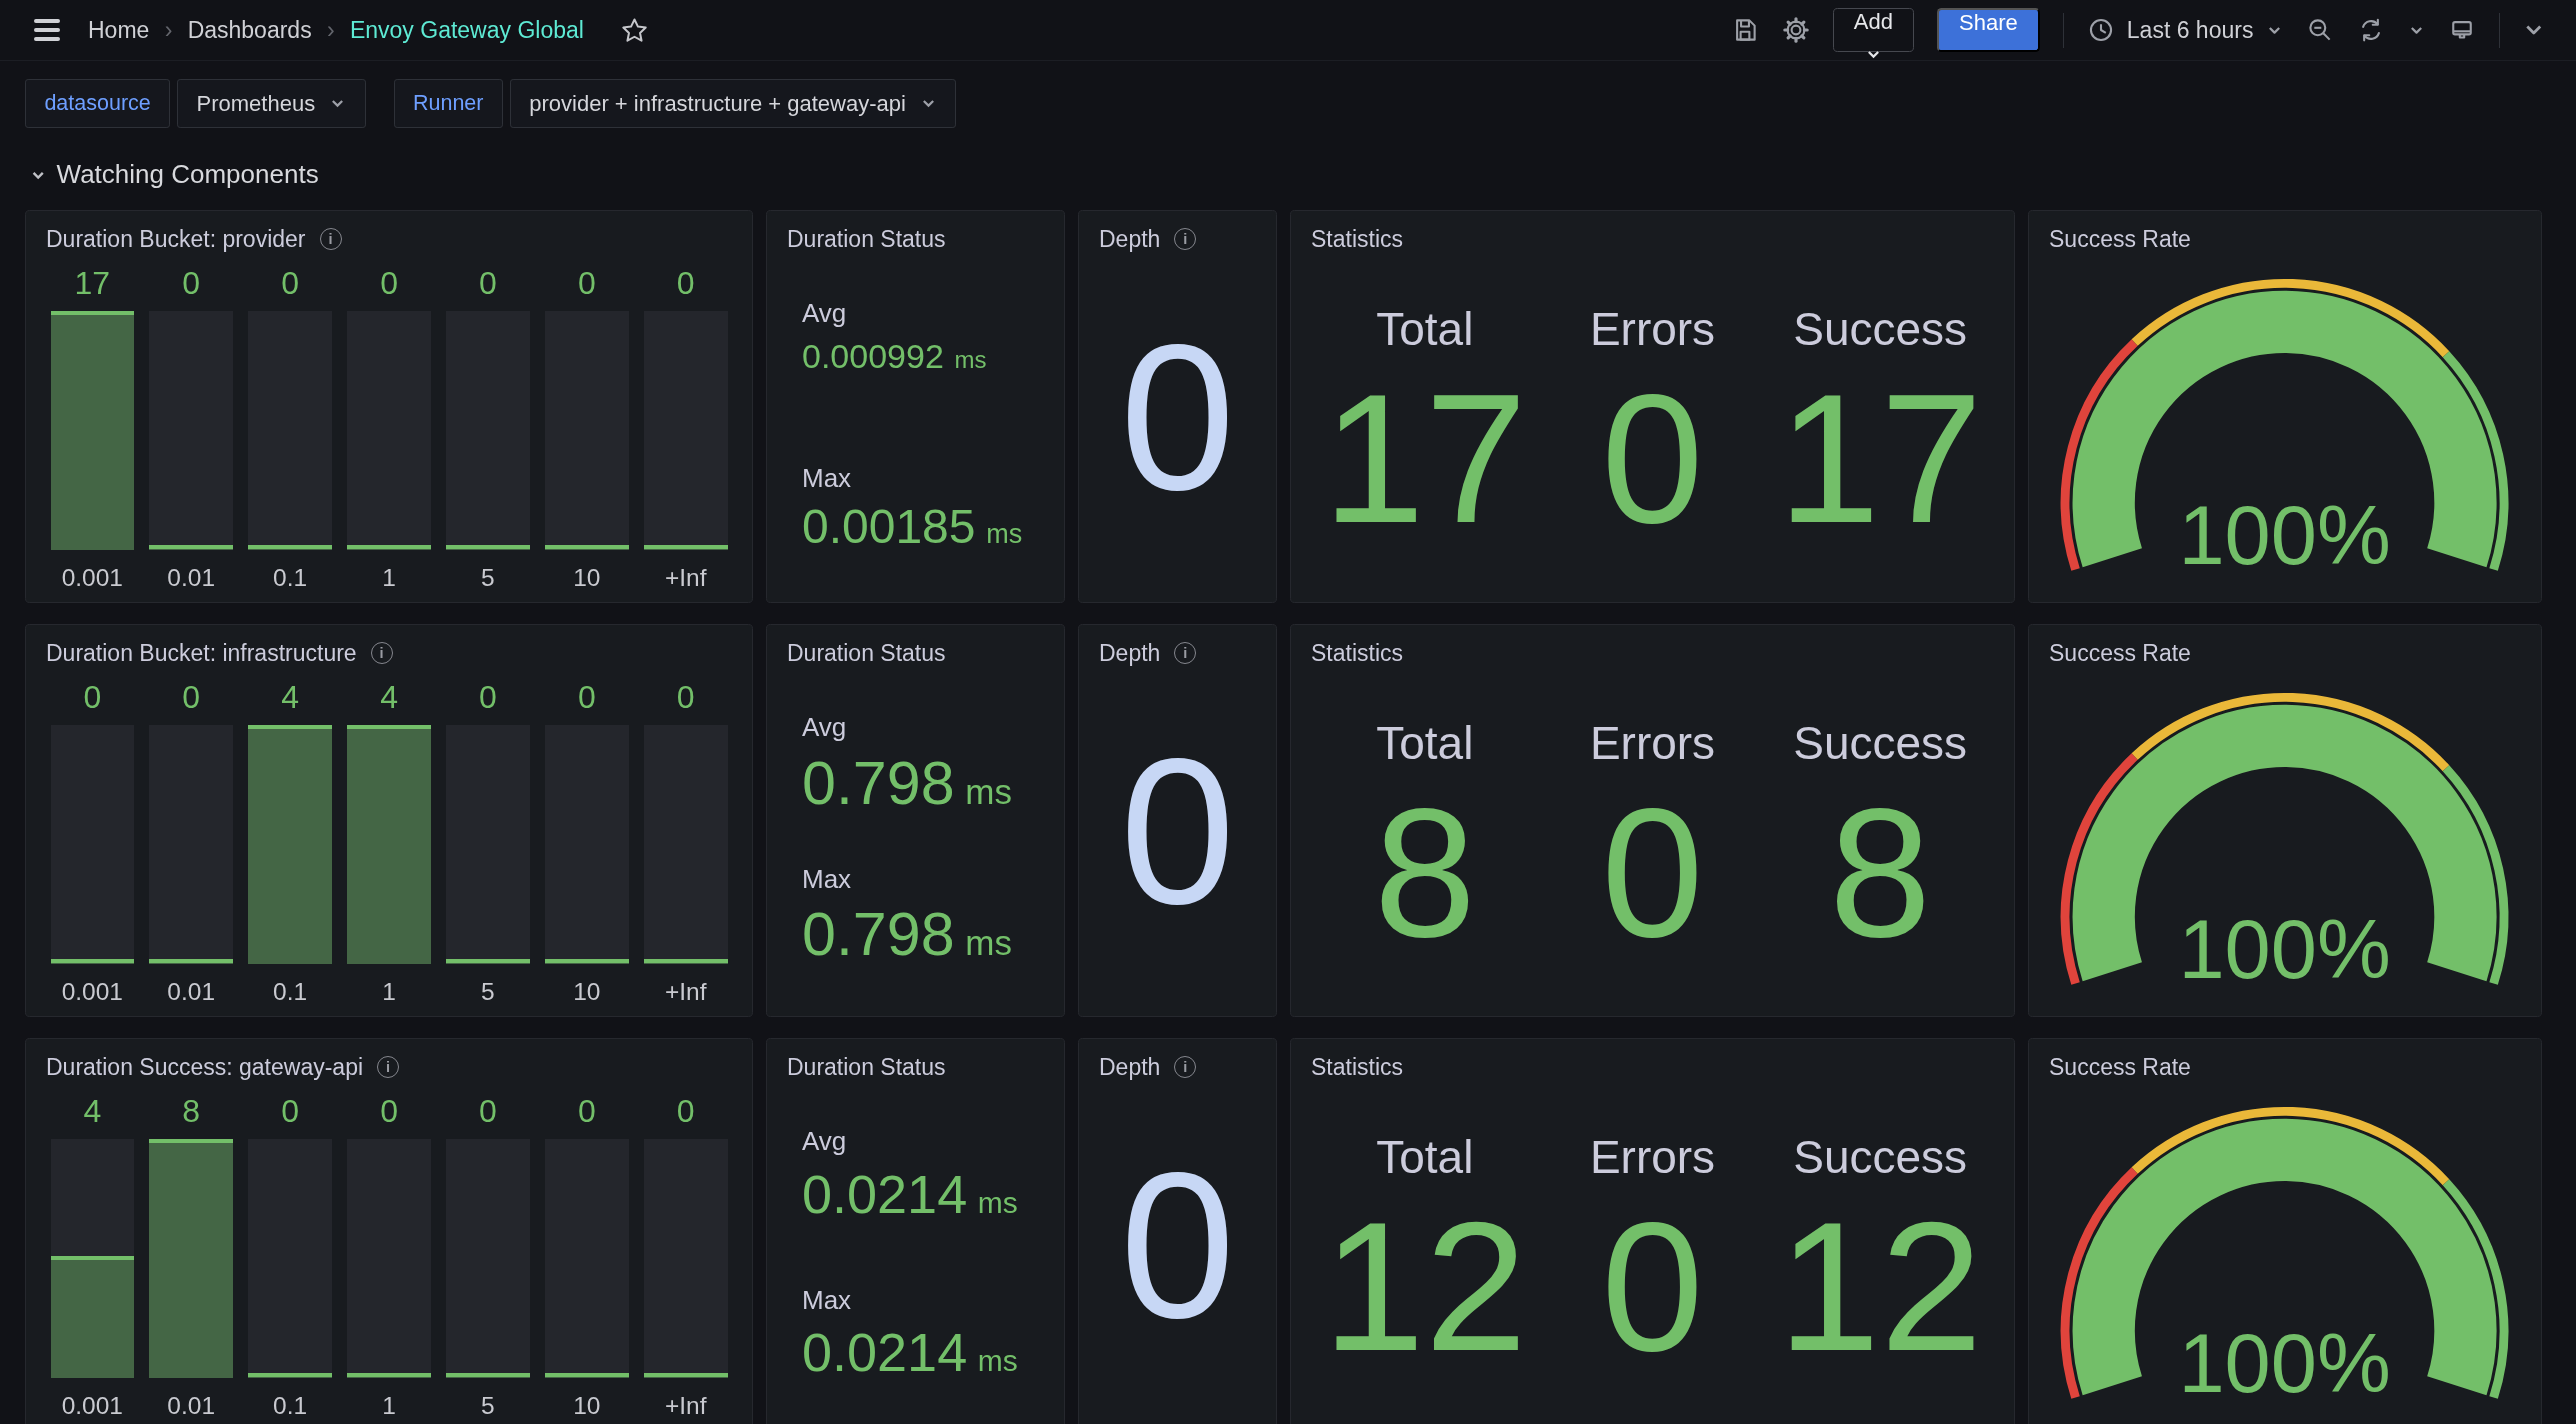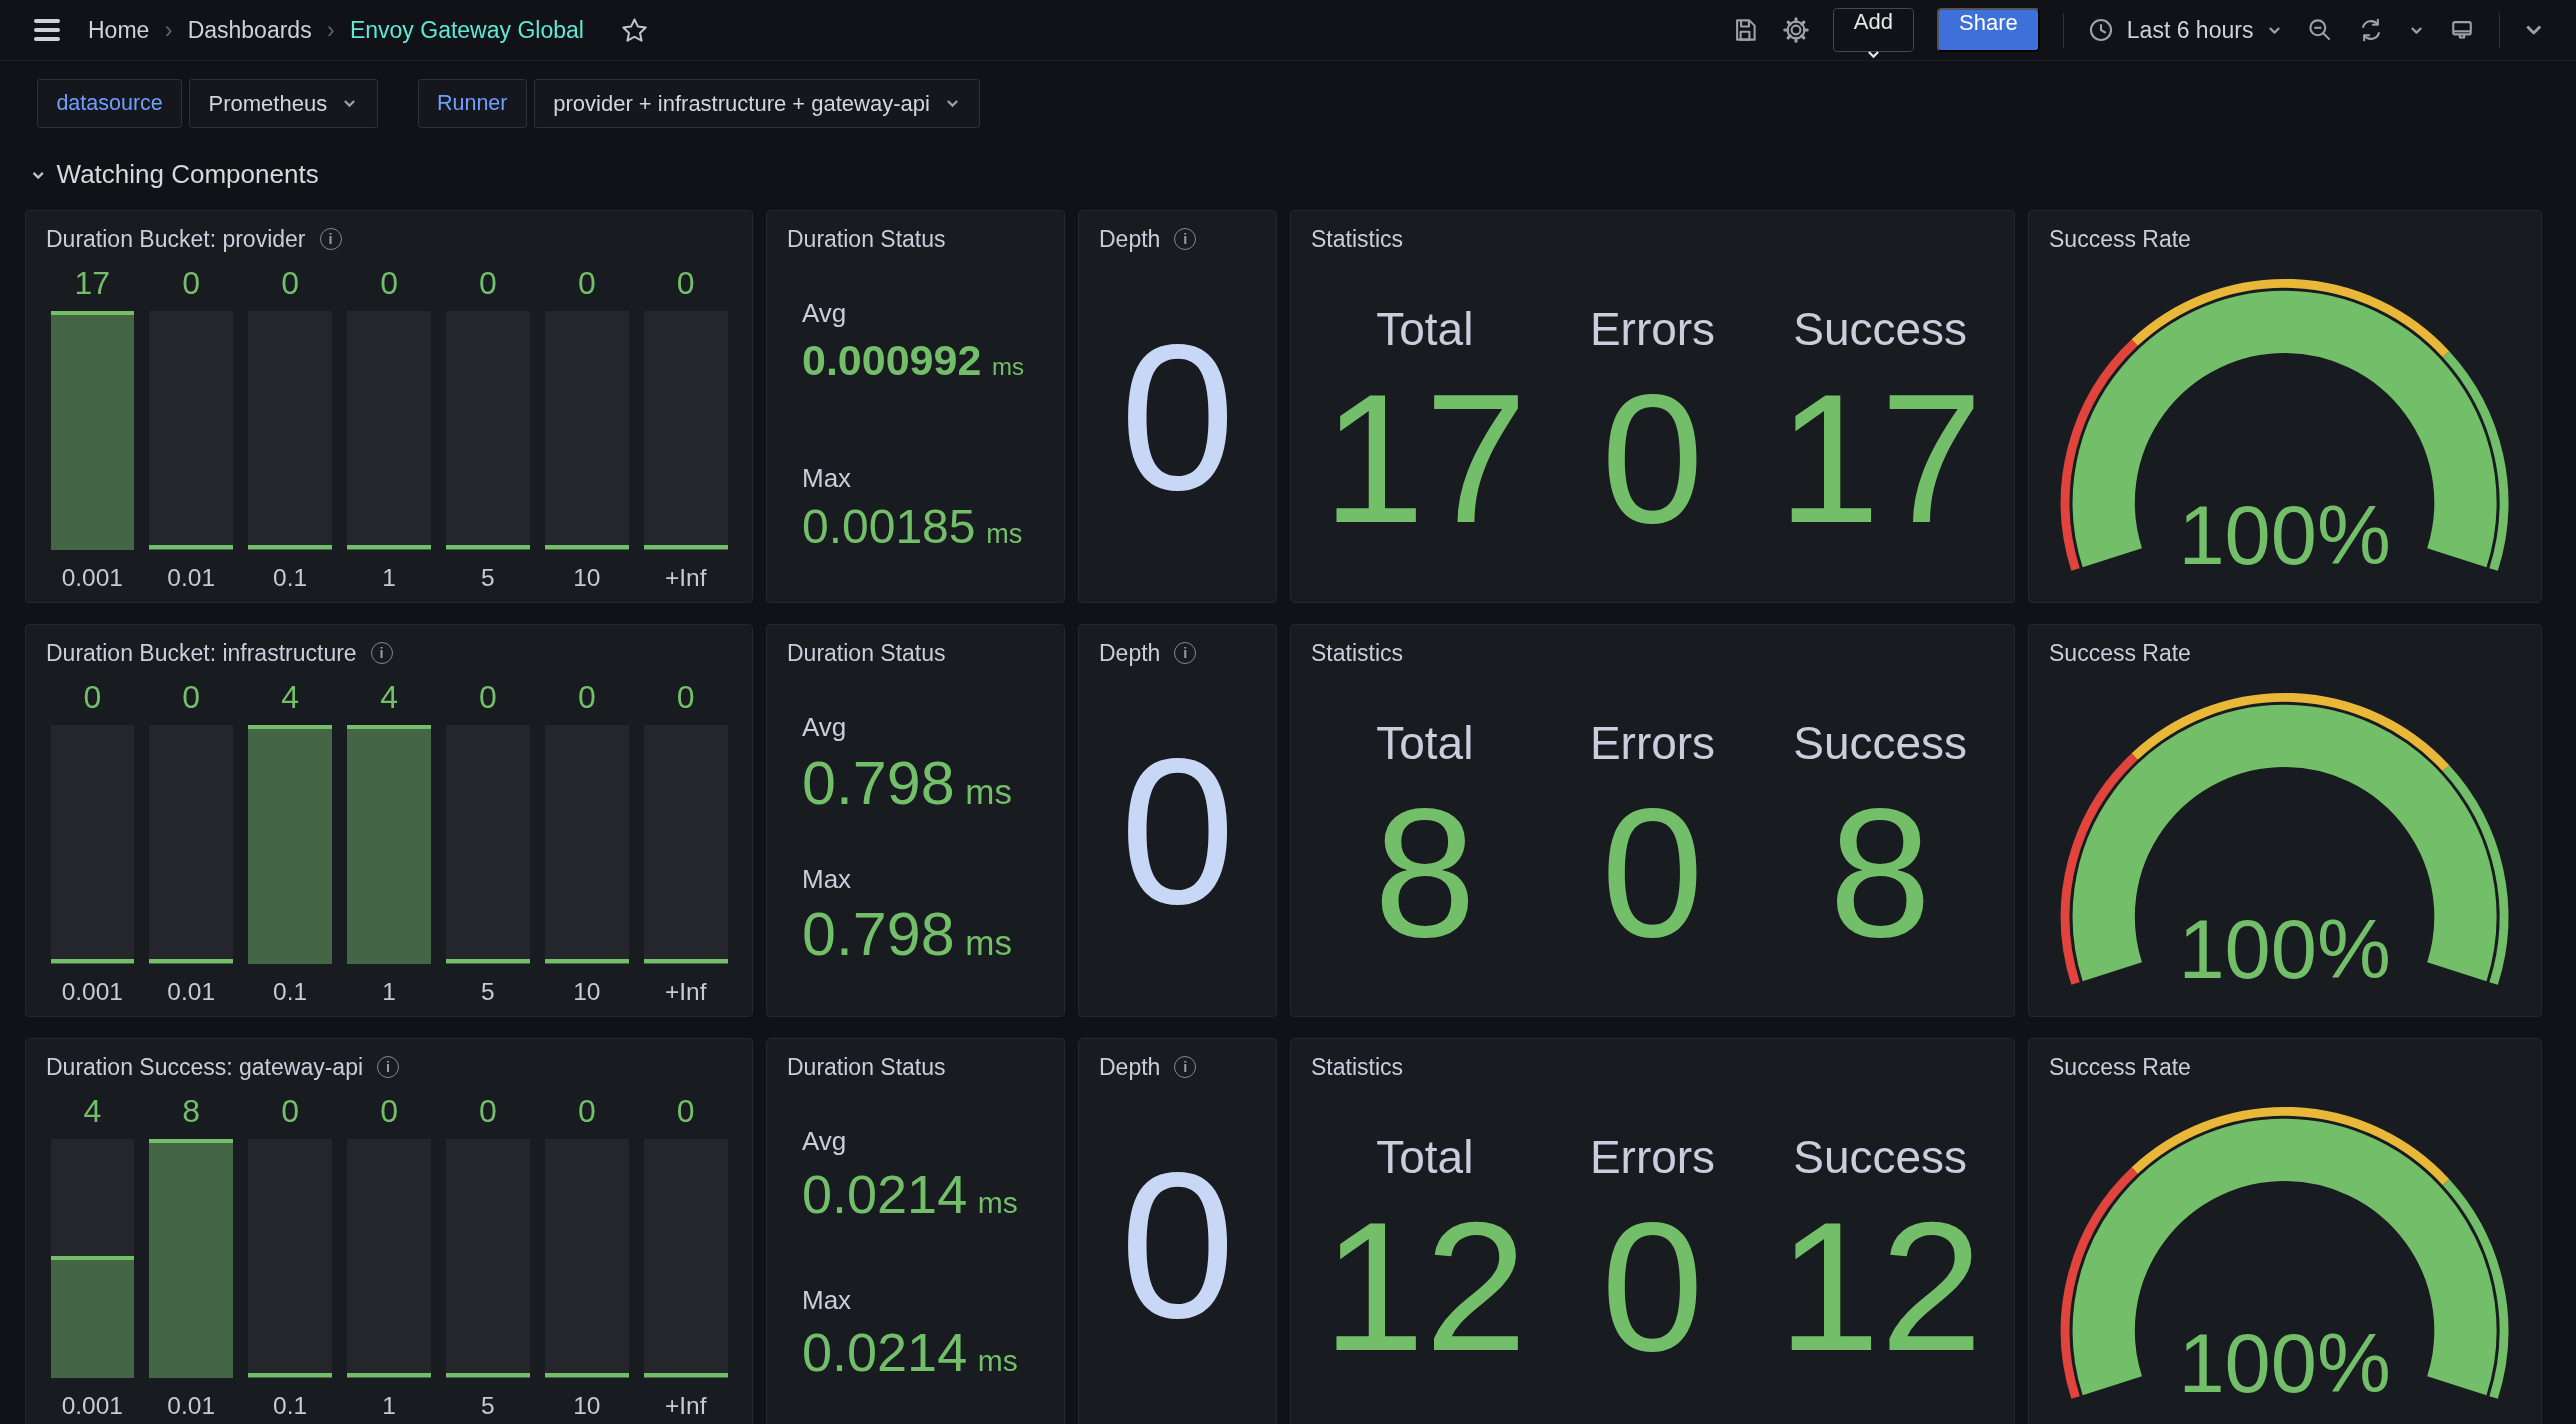--- a/index.html
+++ b/index.html
@@ -34,21 +34,21 @@
   .btn { height:44px; border-radius:4.6px; display:flex; align-items:center; gap:10.7px;
          font-size:22px; font-weight:500; padding:0 20px; cursor:pointer; white-space:nowrap;flex-direction:column; }
   .btn.outline { border:0.8px solid #46484f; color:#e6e7ea; background:transparent; }
   .btn.primary { background:#3D71D9; color:#ffffff; }
   .divider { width:0.8px; height:35px; background:#2e3138; }
   .time-btn { display:flex; align-items:center; gap:12.3px; color:#d0d1d6; font-size:23px; cursor:pointer; }
   .caret svg { stroke:currentColor; fill:none; stroke-width:2.6; }
 
   
   .filters { display:flex; gap:28px; padding:18.4px 0 0 25px; }
-  .var-pair { display:flex; gap:7px;margin-left:12px; }
+  .var-pair { display:flex; gap:7px; }
   .var-box { height:49px; display:flex; align-items:center; padding:0 18.4px;
              background:#15171d; border:0.8px solid #2e3138; border-radius:3.1px; }
   .var-box.label { color:#6E9FFF; font-size:21.5px; cursor:default; }
   .var-box.value { color:#d5d6db; font-size:22px; gap:14px; cursor:pointer; }
   .var-box.value .caret { color:#9da0a8; }
 
   
   .section-header { display:flex; align-items:center; gap:9.2px; padding:31px 0 0 29px;
                     font-size:26px; font-weight:500; color:#d8d9dd; cursor:pointer; }
   .section-header .caret { color:#c0c1c7; }
@@ -298,21 +298,21 @@
       </div>
     </section>
     <section class="panel">
       <div class="panel-header">
         <span class="panel-title">Duration Status</span>
       </div>
       <div class="duration-body">
         <div class="stat-block">
           <div class="stat-label">Avg</div>
           <div class="stat-value-row">
-            <span class="stat-value" style="font-size: 43px; font-weight: bold;">0.000992</span>
+            <span class="stat-value" style="font-size: 34px;">0.000992</span>
             <span class="stat-unit" style="font-size: 24px;">ms</span>
           </div>
         </div>
         <div class="stat-block">
           <div class="stat-label">Max</div>
           <div class="stat-value-row">
             <span class="stat-value" style="font-size: 48px;">0.00185</span>
             <span class="stat-unit" style="font-size: 27px;">ms</span>
           </div>
         </div>

